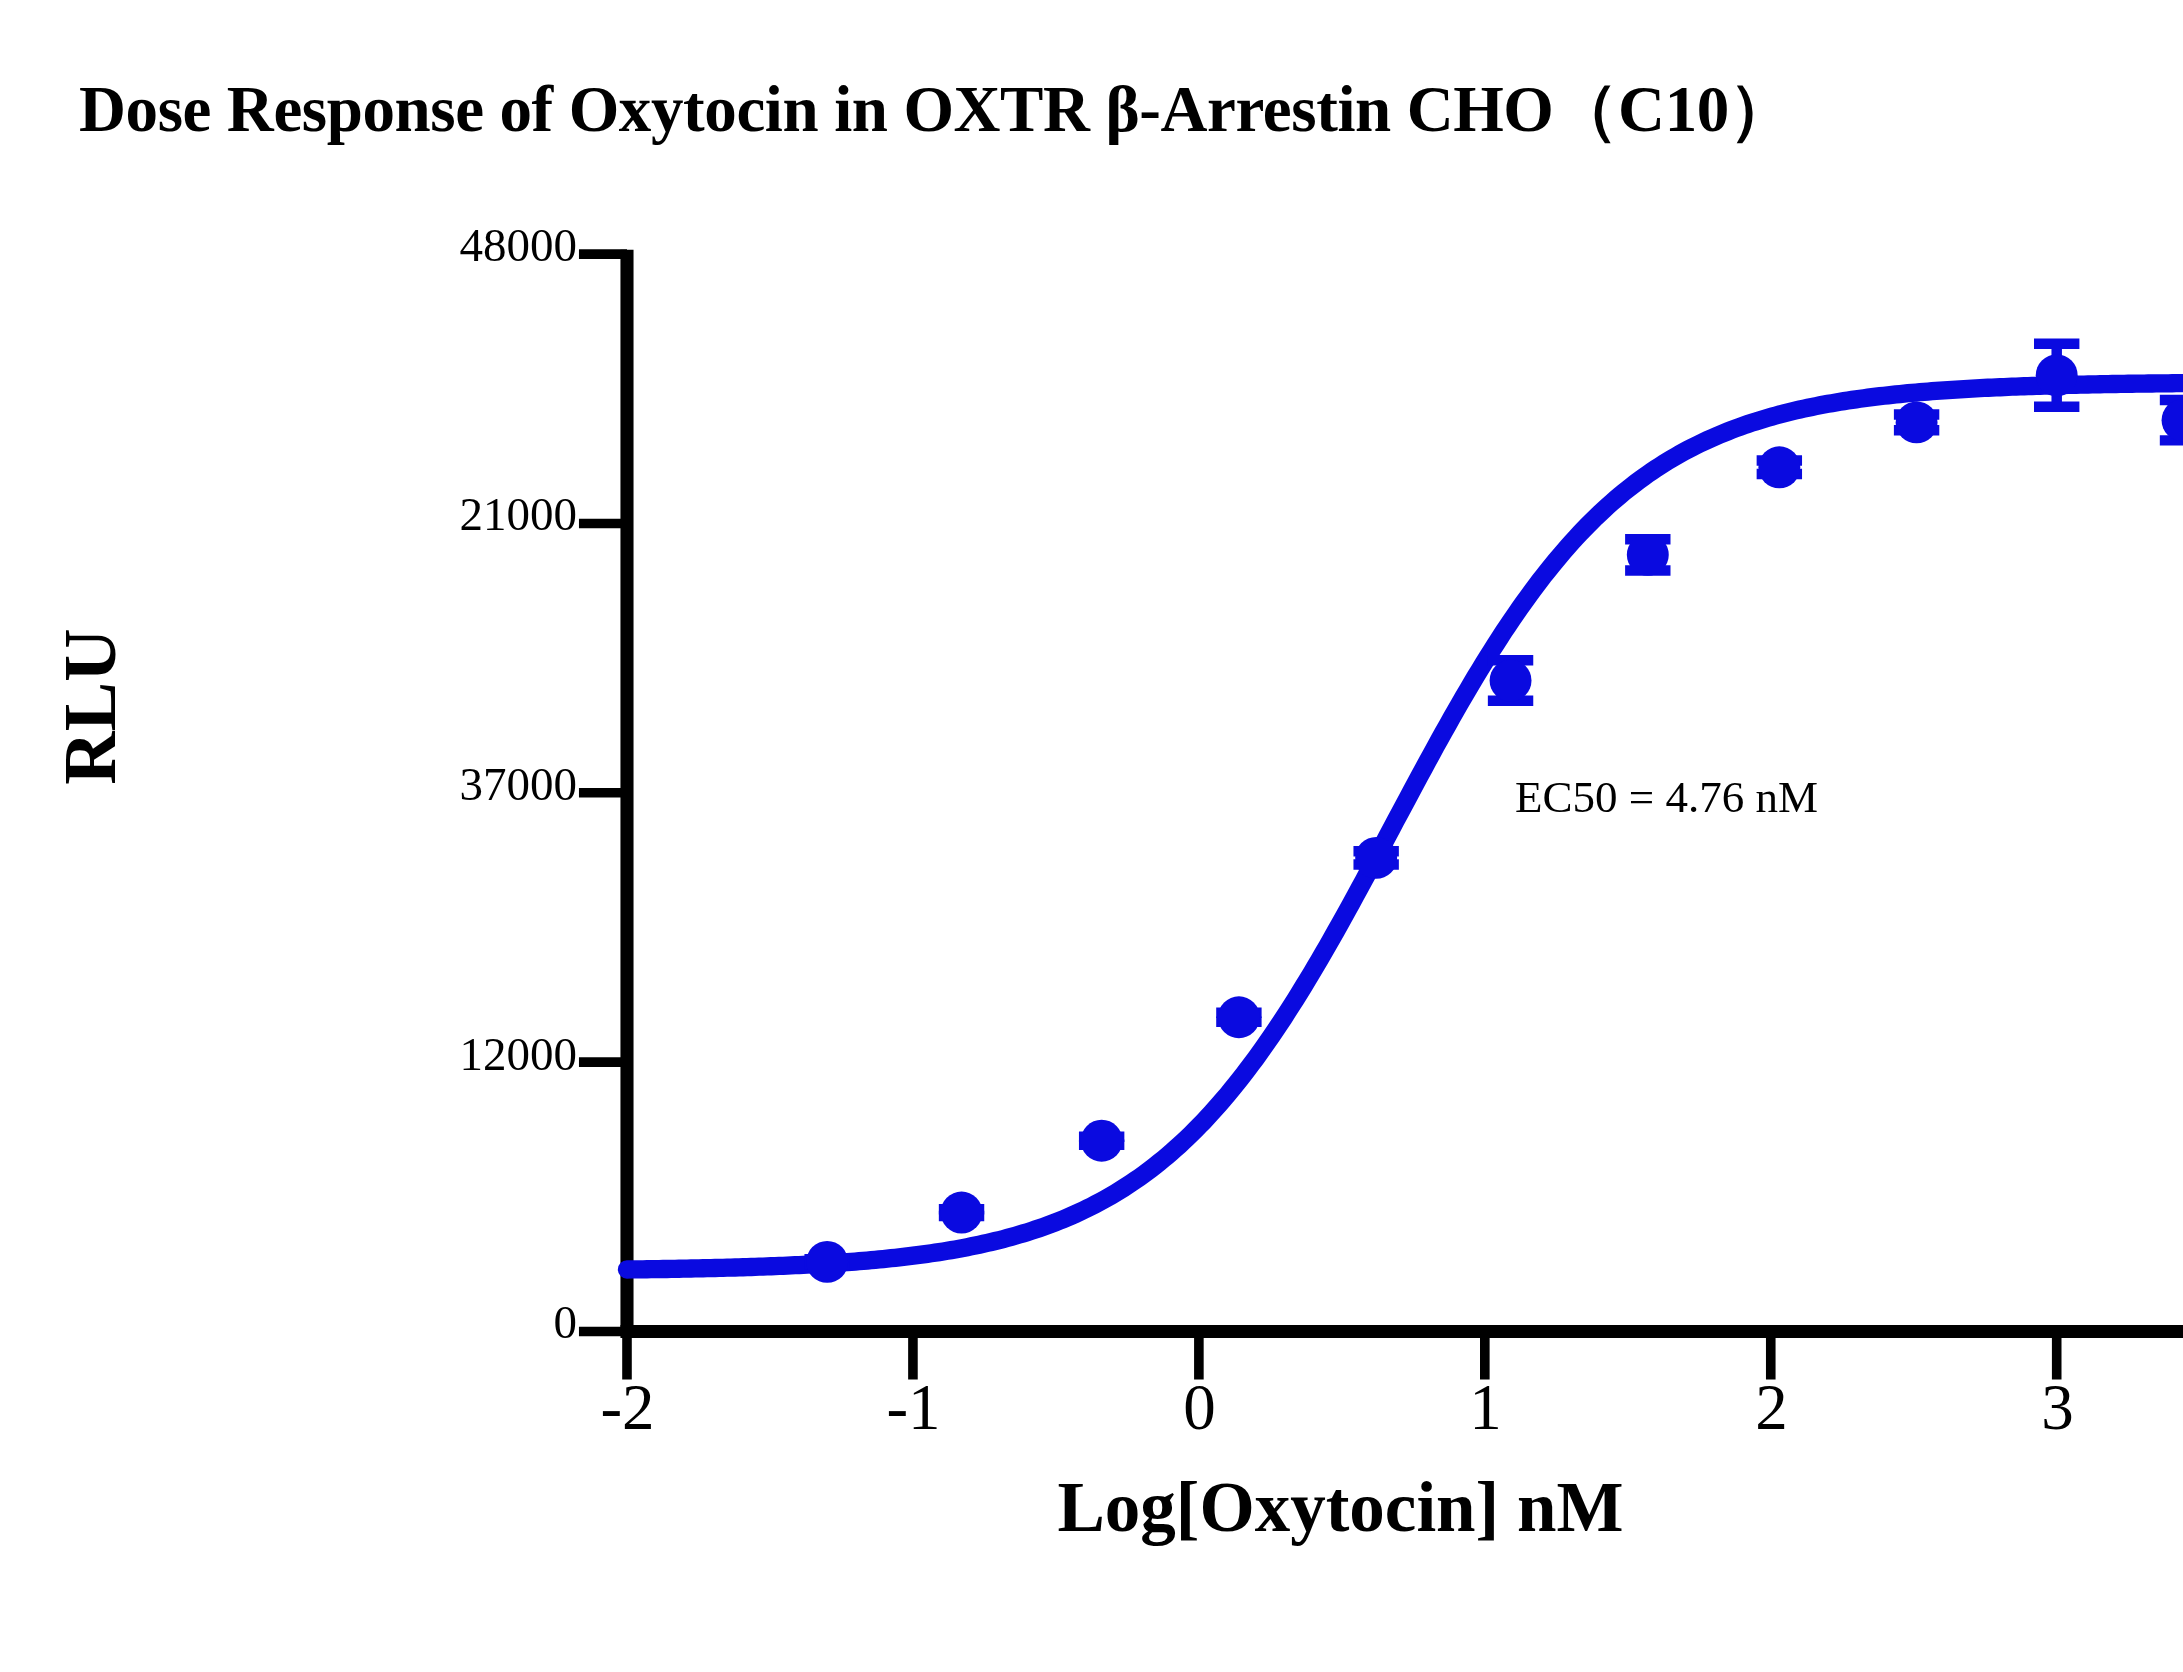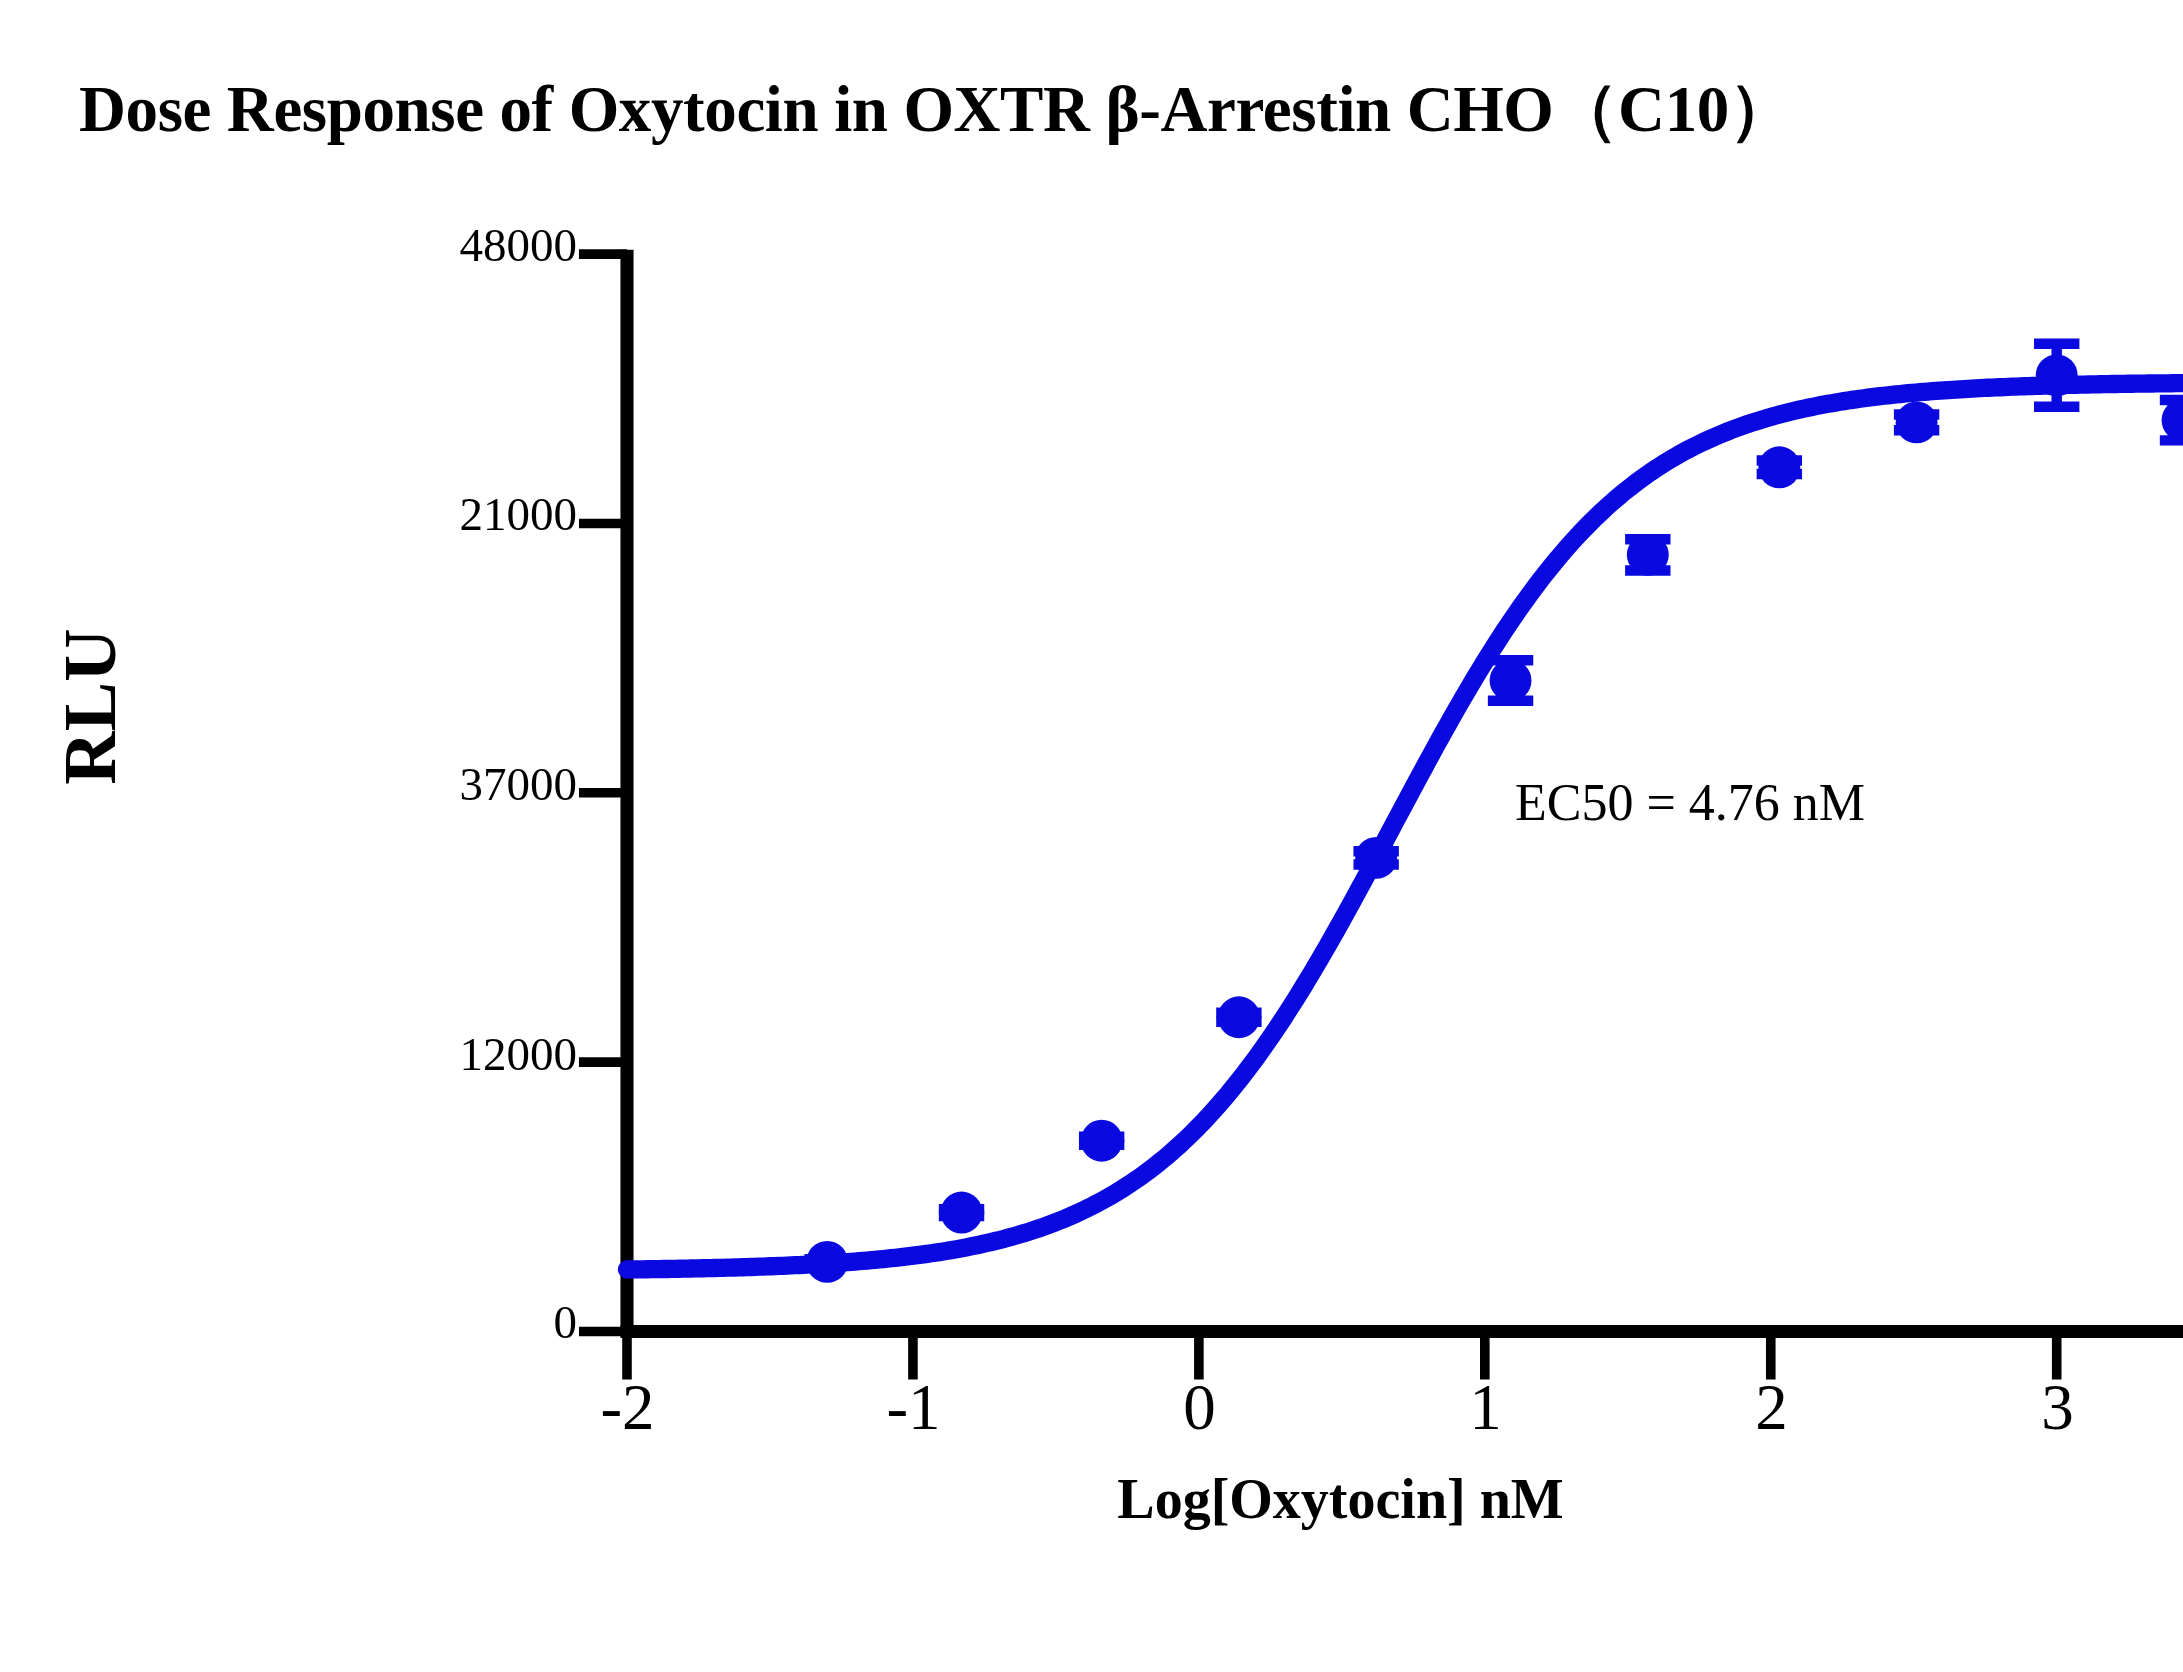--- a/index.html
+++ b/index.html
@@ -23,27 +23,27 @@
   }
 
   #y-axis-title{
     position:absolute; left:-41px; top:664px; width:262px;
     transform:rotate(-90deg); transform-origin:center center;
     text-align:center; font-size:74px; font-weight:bold;
     font-family:"Liberation Serif","DejaVu Serif",serif;
   }
   #x-axis-title{
     position:absolute; left:620px; top:1467px; width:1441px;
-    text-align:center; font-size:56px; font-weight:bold;
+    text-align:center; font-size:71px; font-weight:bold;
     font-family:"Liberation Serif","DejaVu Serif",serif; white-space:nowrap;
   }
 
   #annot{
     position:absolute; left:1515px; top:766px;
-    font-size:52px; line-height:1.42;
+    font-size:45px; line-height:1.42;
     font-family:"Liberation Serif","DejaVu Serif",serif; white-space:nowrap;
   }
   #annot div{margin:0;padding:0;}
 </style>
 </head>
 <body>
 
 <div id="root">
 
   <div id="chart-title">Dose Response of Oxytocin  in OXTR  β-Arrestin CHO（C10）</div>

